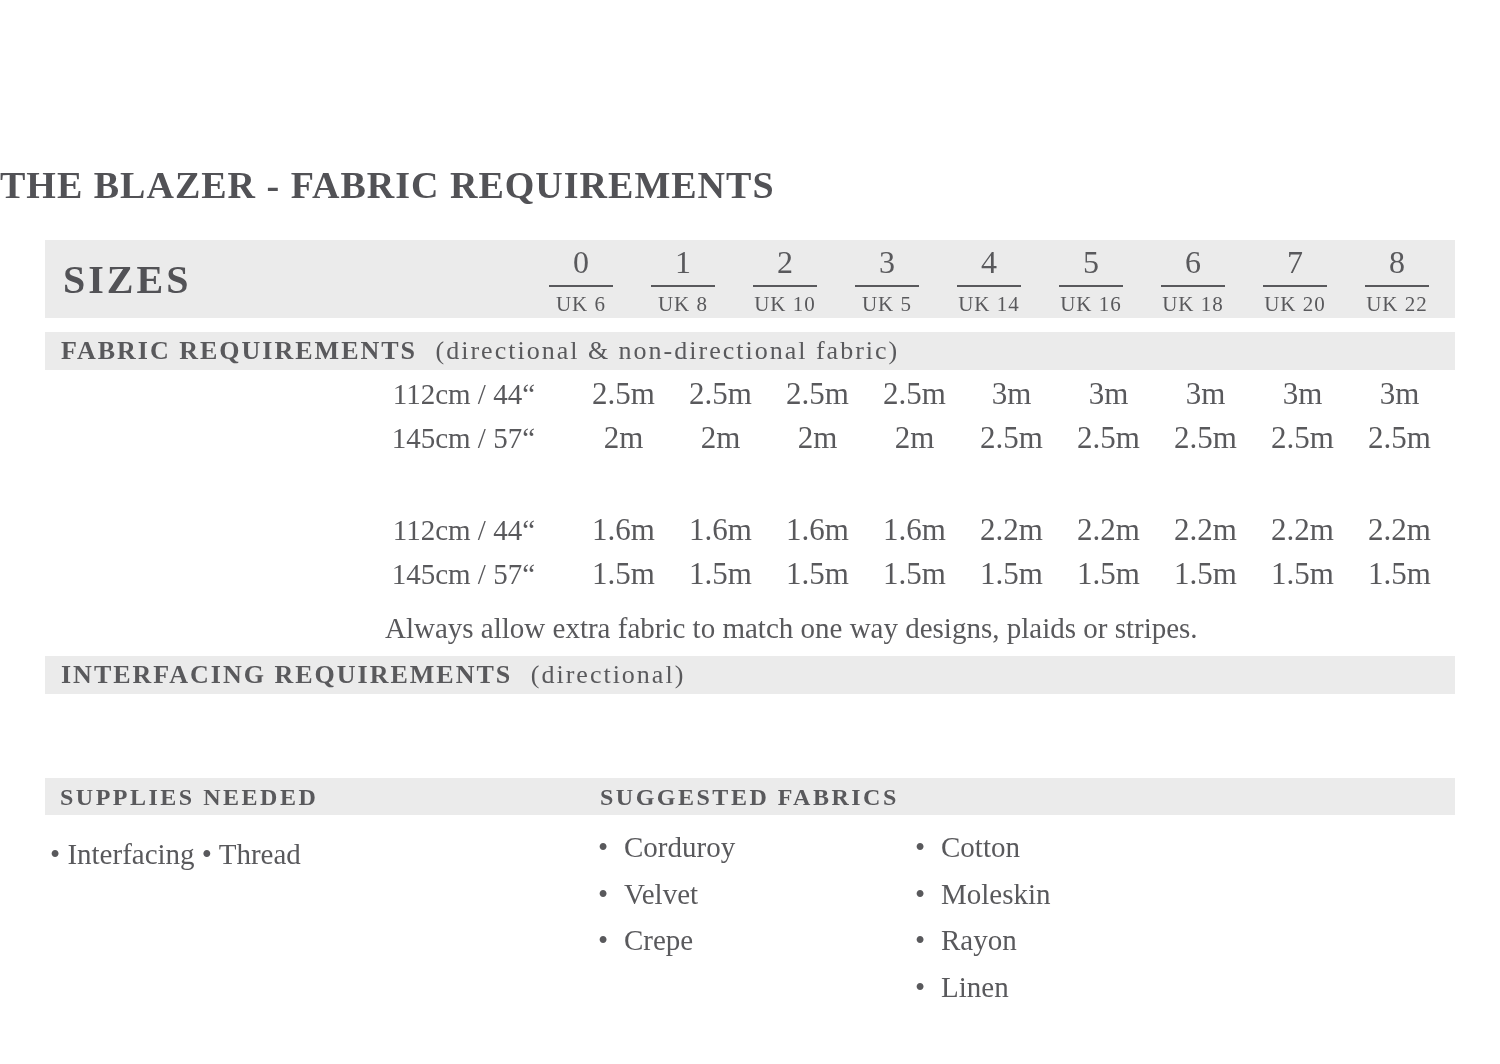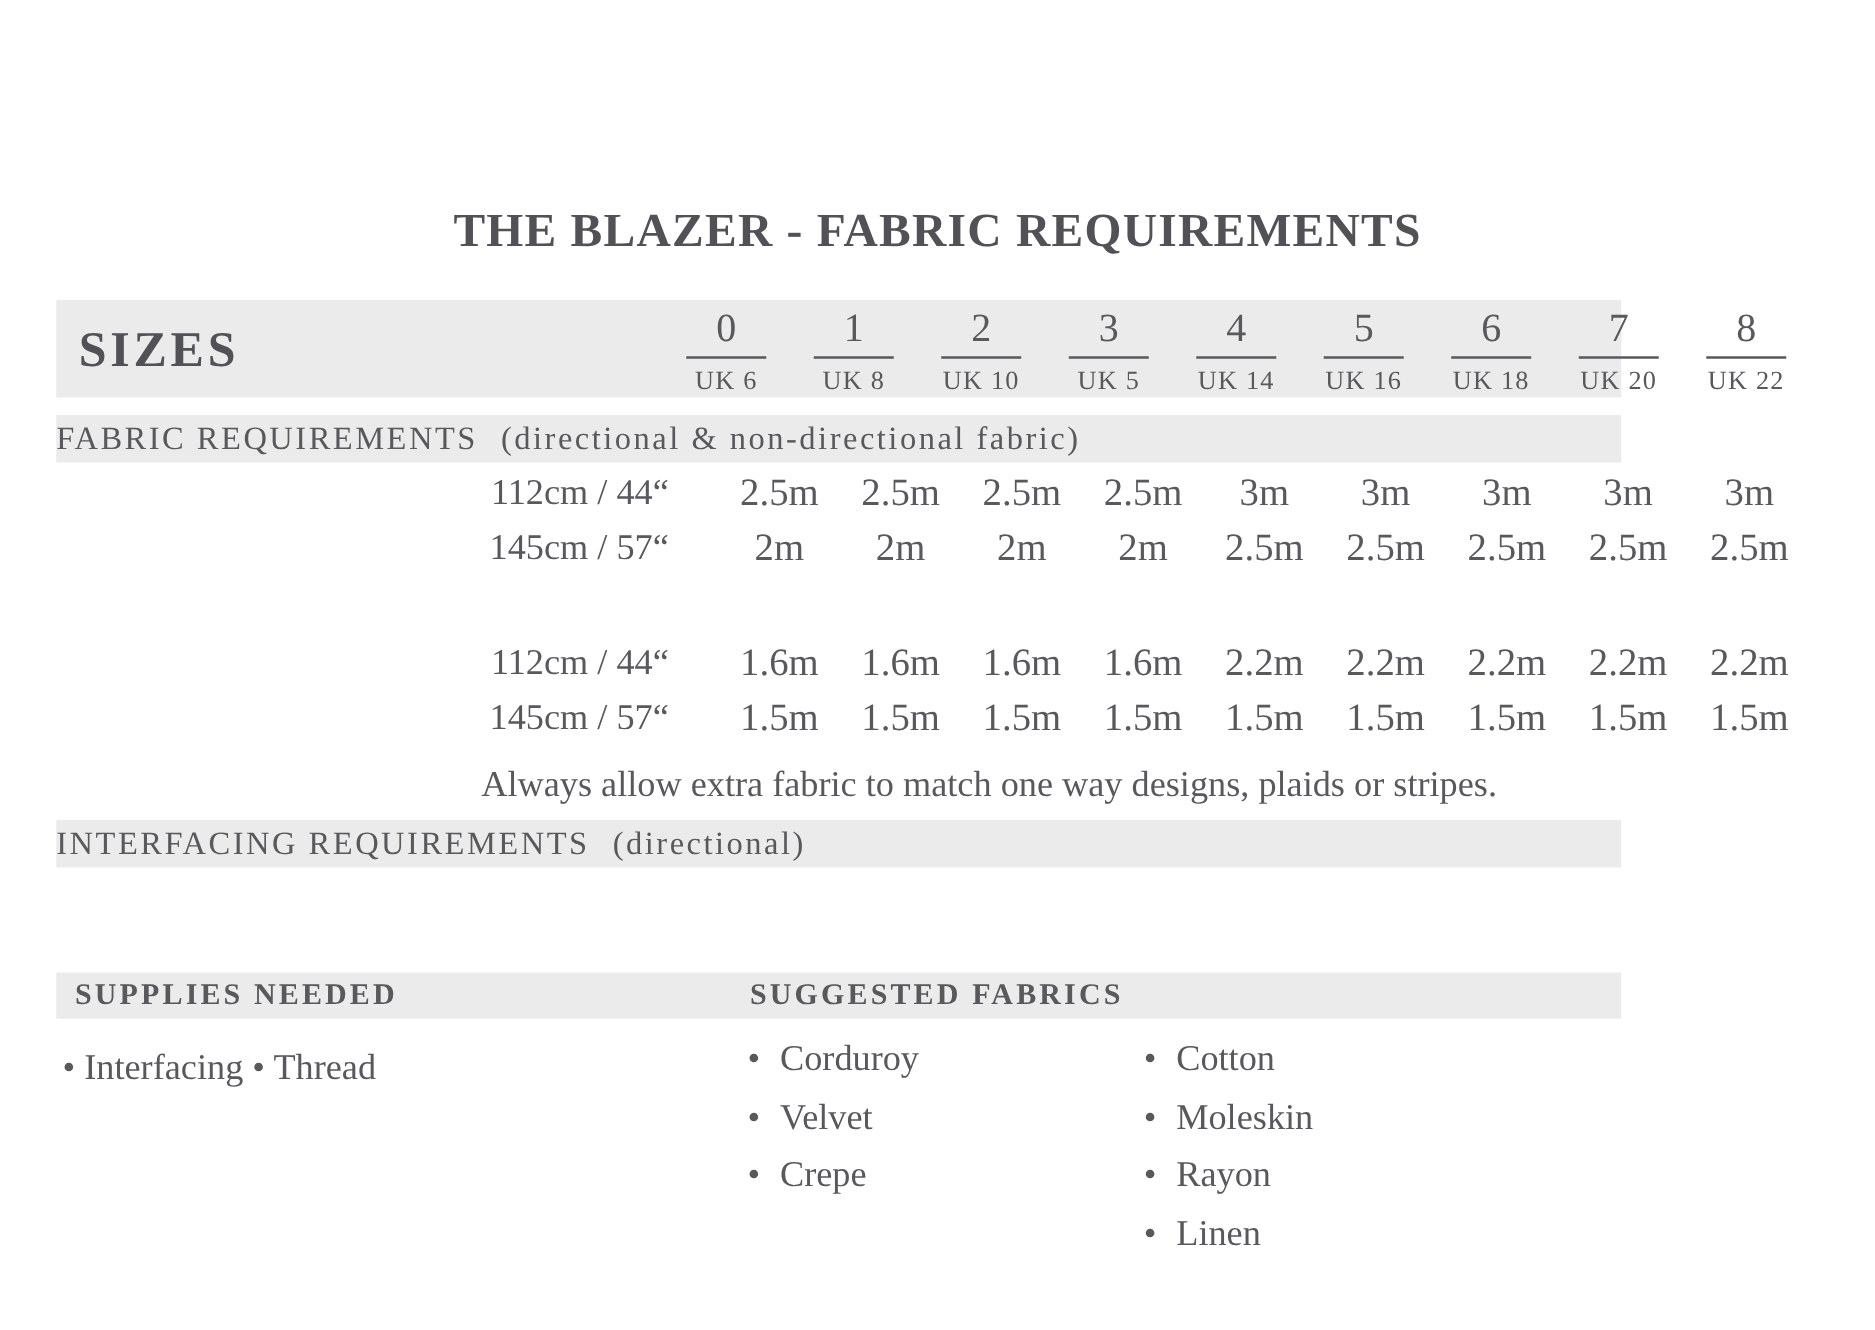--- a/index.html
+++ b/index.html
@@ -2,43 +2,43 @@
 <html><head>
 <meta charset="utf-8">
 <style>
   html,body{margin:0;padding:0;background:#ffffff;}
   .page{
     position:relative;width:1500px;height:1064px;background:#ffffff;
     font-family:"Liberation Serif", serif;color:#59595c;overflow:hidden;
   }
   .title{
     position:absolute;top:163px;left:0;width:100%;margin:0;
-    text-align:center;font-size:38px;font-weight:bold;letter-spacing:1px;color:#525256;
-  }
-  .band{position:absolute;left:45px;width:1252px;background:#ebebeb;}
+    font-size:38px;font-weight:bold;letter-spacing:1px;color:#525256;
+  }
+  .band{position:absolute;left:45px;width:1410px;background:#ebebeb;}
   
   .sizes-band{top:240px;height:78px;}
   .sizes-label{
     position:absolute;left:18px;top:50%;transform:translateY(-50%);
     font-size:40px;font-weight:bold;letter-spacing:3px;color:#525256;
   }
   .size-cols{
     position:absolute;left:485px;top:0;width:918px;height:100%;
     display:grid;grid-template-columns:repeat(9,1fr);
   }
   .size-col{display:flex;flex-direction:column;align-items:center;justify-content:center;padding-top:4px;}
   .size-num{
     font-size:32px;line-height:1;min-width:64px;text-align:center;
     border-bottom:2px solid #59595c;padding-bottom:7px;
   }
   .size-uk{font-size:21px;letter-spacing:1px;margin-top:5px;}
   
   .section-band{height:38px;font-size:26px;}
   .sec-inner{position:absolute;left:0;top:50%;transform:translateY(-50%);white-space:nowrap;}
-  .sec-heading{font-weight:normal;letter-spacing:2px;}
+  .sec-heading{font-weight:bold;letter-spacing:2px;padding-left:16px;}
   .sec-note{letter-spacing:2px;margin-left:12px;}
   .fabric-band{top:332px;}
   .lining-band{top:468px;}
   .interfacing-band{top:656px;}
   .supplies-band{top:778px;height:37px;}
   .sup-heading{position:absolute;left:15px;top:50%;transform:translateY(-50%);
     font-size:24px;font-weight:bold;letter-spacing:2.5px;white-space:nowrap;}
   .sug-heading{left:555px;}
   
   .trow{

